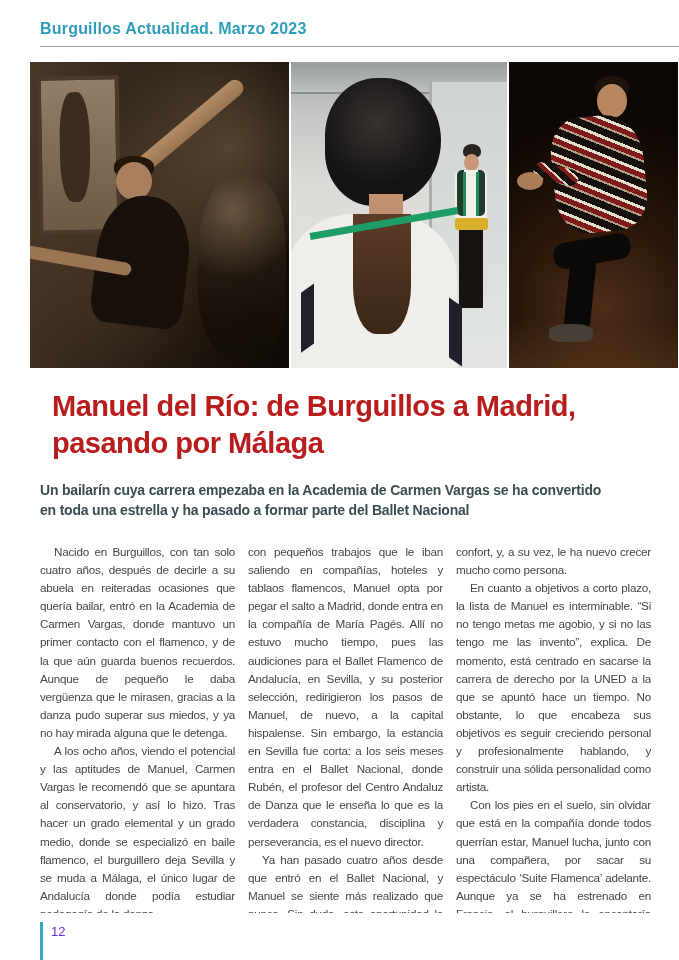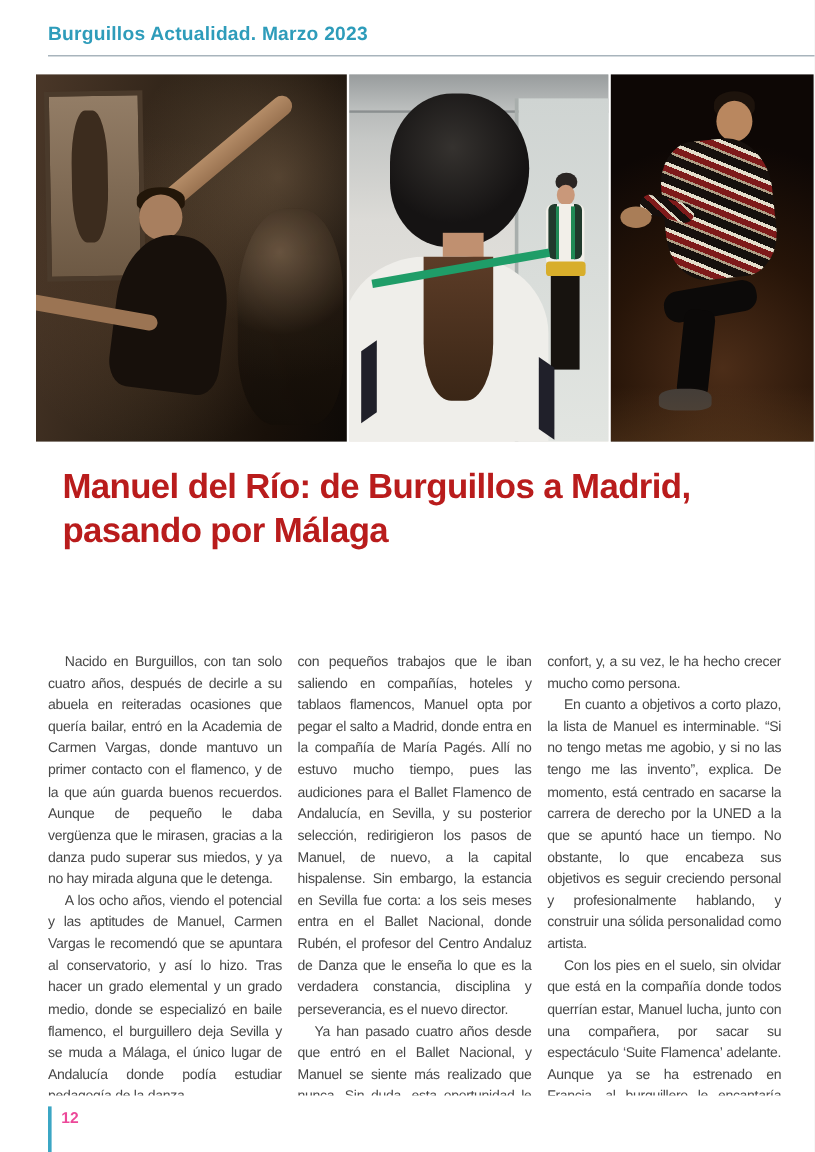--- a/index.html
+++ b/index.html
@@ -87,21 +87,21 @@
   .columns{
     position:absolute;left:40px;top:543px;width:611px;height:370px;
     display:flex;gap:13px;overflow:hidden;justify-content:space-between;
   }
   .col{flex:1;font-size:11.7px;line-height:18.1px;color:#474747;
     text-align:justify;letter-spacing:-.25px;}
   .col p{margin:0;text-indent:14px;}
   .col p.cont{text-indent:0;}
   
   .footer-bar{position:absolute;left:40px;top:922px;width:3px;height:38px;background:#3ba6c4;}
-  .page-number{position:absolute;left:51px;top:924px;font-size:13px;font-weight:bold;color:#ec4899;}
+  .page-number{position:absolute;left:51px;top:924px;font-size:13px;font-weight:normal;color:#6d28d9;}
 </style>
 </head>
 <body>
 
 <div class="page">
 
   <div class="masthead">Burguillos Actualidad. Marzo 2023</div>
   <div class="masthead-rule"></div>
 
   <div class="photo-strip">
@@ -142,33 +142,35 @@
       <div class="p3-hand"></div>
       <div class="p3-thigh"></div>
       <div class="p3-shin"></div>
       <div class="p3-shoe"></div>
       <div class="p3-floor"></div>
     </div>
   </div>
 
   <h1 class="headline" style="margin:0;">Manuel del Río: de Burguillos a Madrid,
 pasando por Málaga</h1>
+  <h2 class="subtitle" style="margin:0;">Un bailarín cuya carrera empezaba en la Academia de Carmen Vargas se ha convertido
+en toda una estrella y ha pasado a formar parte del Ballet Nacional</h2>
 
   <div class="columns">
     <div class="col">
       <p>Nacido en Burguillos, con tan solo cuatro años, después de decirle a su abuela en reiteradas ocasiones que quería bailar, entró en la Academia de Carmen Vargas, donde mantuvo un primer contacto con el flamenco, y de la que aún guarda buenos recuerdos. Aunque de pequeño le daba vergüenza que le mirasen, gracias a la danza pudo superar sus miedos, y ya no hay mirada alguna que le detenga.</p>
       <p>A los ocho años, viendo el potencial y las aptitudes de Manuel, Carmen Vargas le recomendó que se apuntara al conservatorio, y así lo hizo. Tras hacer un grado elemental y un grado medio, donde se especializó en baile flamenco, el burguillero deja Sevilla y se muda a Málaga, el único lugar de Andalucía donde podía estudiar pedagogía de la danza.</p>
 
     </div>
     <div class="col">
       <p class="cont">con pequeños trabajos que le iban saliendo en compañías, hoteles y tablaos flamencos, Manuel opta por pegar el salto a Madrid, donde entra en la compañía de María Pagés. Allí no estuvo mucho tiempo, pues las audiciones para el Ballet Flamenco de Andalucía, en Sevilla, y su posterior selección, redirigieron los pasos de Manuel, de nuevo, a la capital hispalense. Sin embargo, la estancia en Sevilla fue corta: a los seis meses entra en el Ballet Nacional, donde Rubén, el profesor del Centro Andaluz de Danza que le enseña lo que es la verdadera constancia, disciplina y perseverancia, es el nuevo director.</p>
       <p>Ya han pasado cuatro años desde que entró en el Ballet Nacional, y Manuel se siente más realizado que nunca. Sin duda, esta oportunidad le ha servido para salir de su zona de</p>
     </div>
     <div class="col">
-      <p class="cont">confort, y, a su vez, le ha hecho crecer mucho como persona.</p>
+      <p class="cont">confort, y, a su vez, le ha nuevo crecer mucho como persona.</p>
       <p>En cuanto a objetivos a corto plazo, la lista de Manuel es interminable. “Si no tengo metas me agobio, y si no las tengo me las invento”, explica. De momento, está centrado en sacarse la carrera de derecho por la UNED a la que se apuntó hace un tiempo. No obstante, lo que encabeza sus objetivos es seguir creciendo personal y profesionalmente hablando, y construir una sólida personalidad como artista.</p>
       <p>Con los pies en el suelo, sin olvidar que está en la compañía donde todos querrían estar, Manuel lucha, junto con una compañera, por sacar su espectáculo ‘Suite Flamenca’ adelante. Aunque ya se ha estrenado en Francia, al burguillero le encantaría representarlo en su municipio natal.</p>
     </div>
   </div>
 
   <div class="footer-bar"></div>
   <div class="page-number">12</div>
 
 </div>
 

